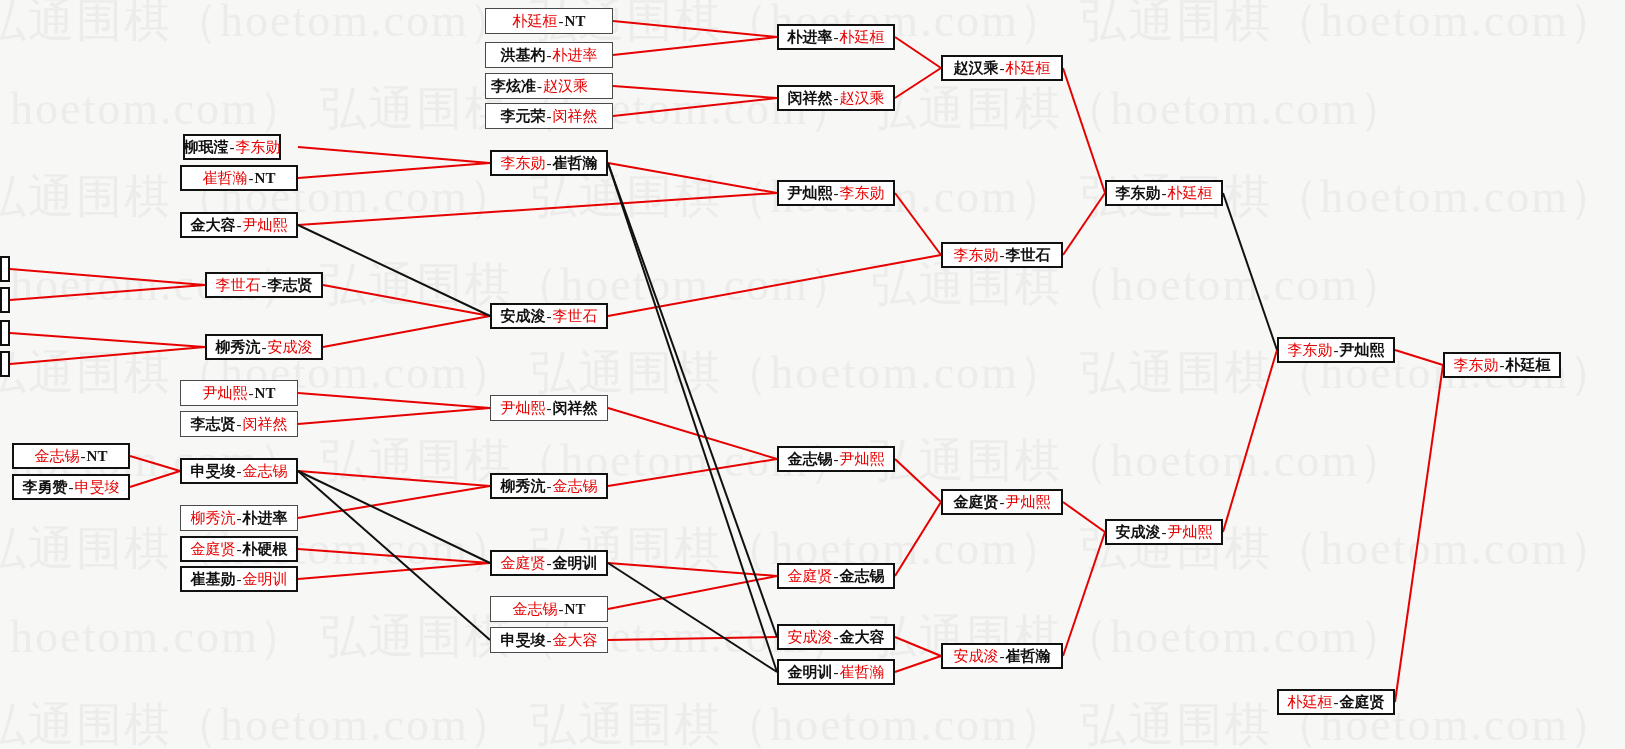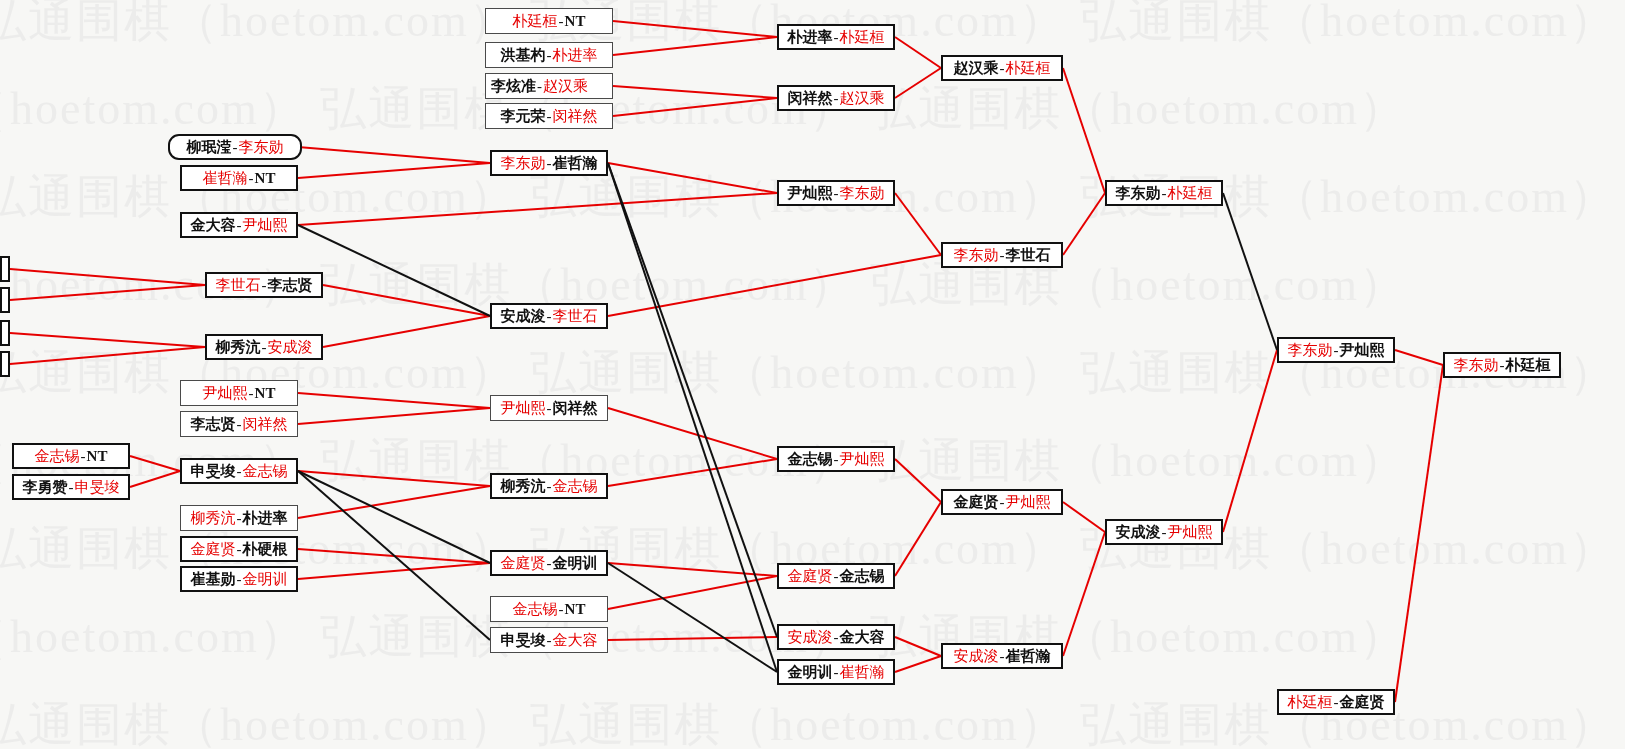--- a/index.html
+++ b/index.html
@@ -165,21 +165,21 @@
       <div class="match-box thin" style="left: 485px; top: 73px; width: 128px; height: 26px; justify-content: flex-end;">
         <span class="p lose">李炫准</span>
         <span class="sep">-</span>
         <span class="p win">赵汉乘</span>
       </div>
       <div class="match-box thin" style="left: 485px; top: 103px; width: 128px; height: 26px;">
         <span class="p lose">李元荣</span>
         <span class="sep">-</span>
         <span class="p win">闵祥然</span>
       </div>
-      <div class="match-box" style="left: 168px; top: 134px; width: 134px; height: 26px; border-radius: 11px;">
+      <div class="match-box" style="left: 183px; top: 134px; width: 98px; height: 26px;">
         <span class="p lose">柳珉滢</span>
         <span class="sep">-</span>
         <span class="p win">李东勋</span>
       </div>
       <div class="match-box" style="left: 180px; top: 165px; width: 118px; height: 26px;">
         <span class="p win">崔哲瀚</span>
         <span class="sep">-</span>
         <span class="p lose">NT</span>
       </div>
       <div class="match-box" style="left: 180px; top: 212px; width: 118px; height: 26px;">

